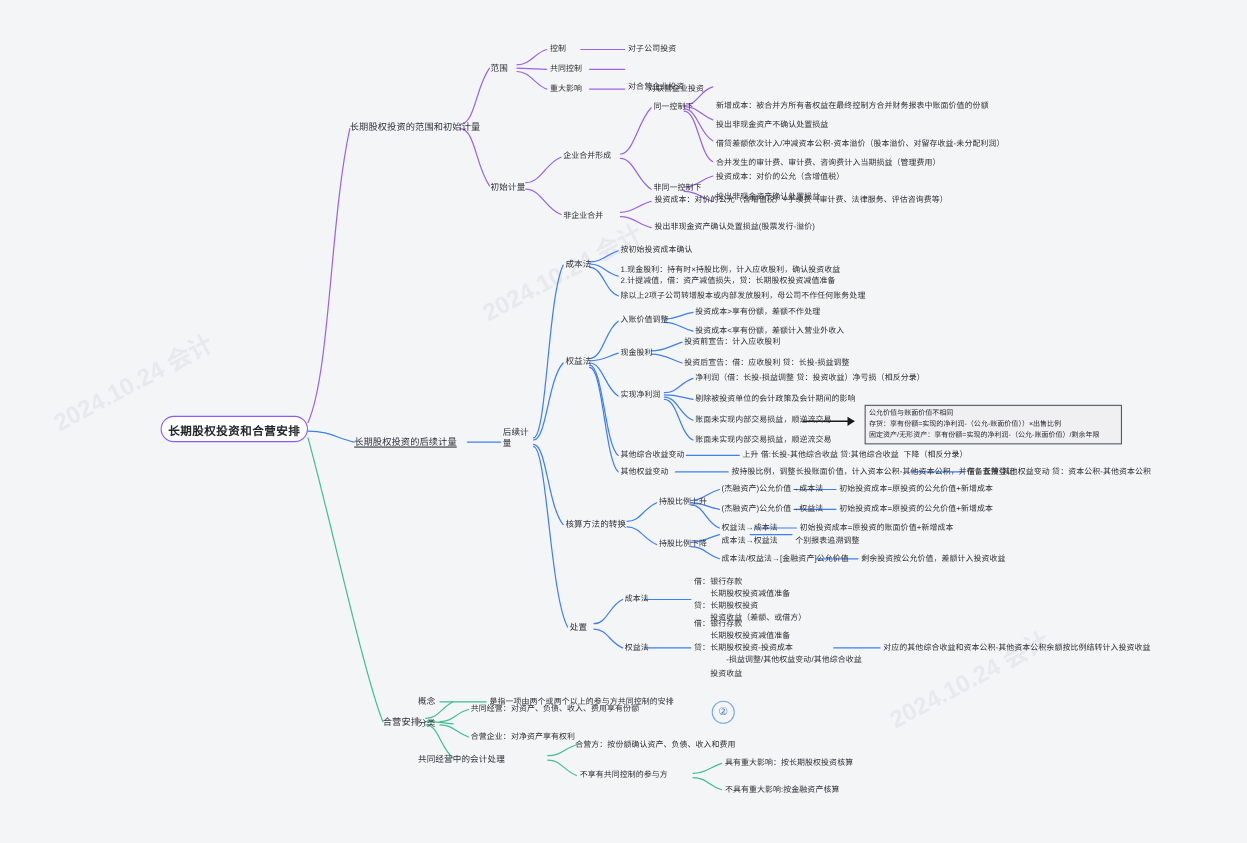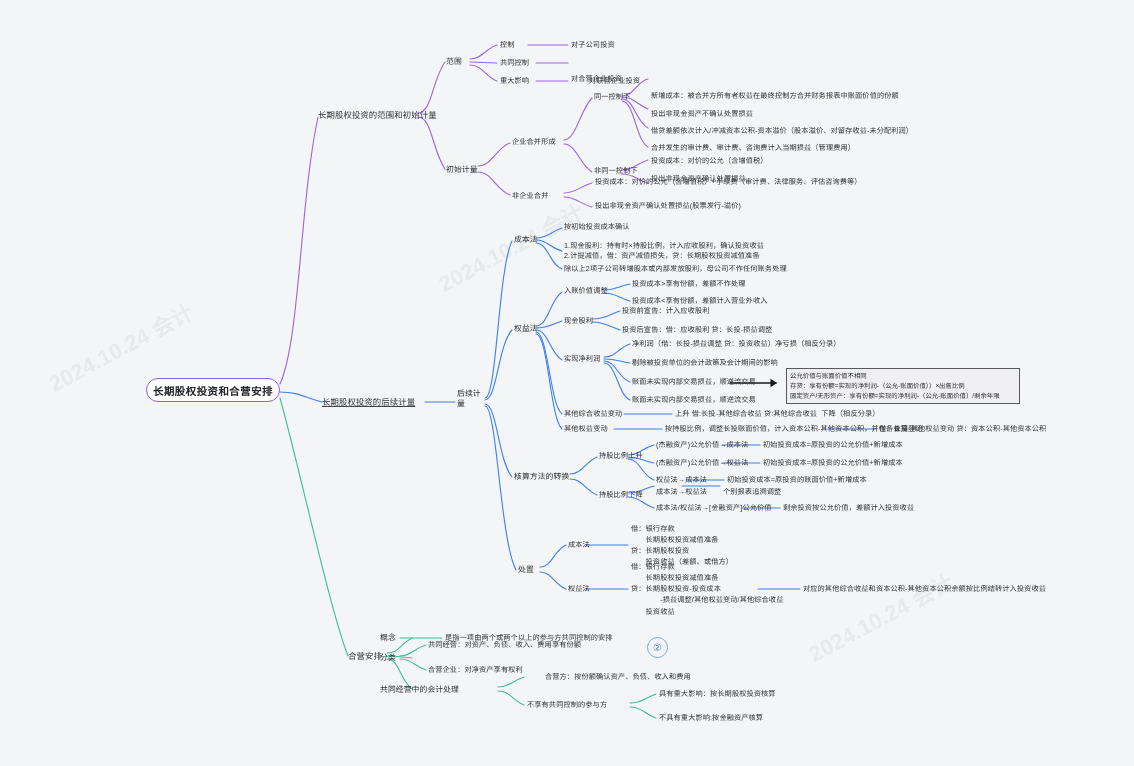--- a/index.html
+++ b/index.html
@@ -304,21 +304,21 @@
 
   <div class="node lvl2" style="left:380px;top:638px;">概念</div>
   <div class="node lvl2" style="left:380px;top:658px;">分类</div>
   <div class="node lvl2" style="left:380px;top:690px;">共同经营中的会计处理</div>
 
   <div class="node" style="left:445px;top:638px;">是指一项由两个或两个以上的参与方共同控制的安排</div>
 
   <div class="node" style="left:428px;top:645px;">共同经营：对资产、负债、收入、费用享有份额</div>
   <div class="node" style="left:428px;top:670px;">合营企业：对净资产享有权利</div>
 
-  <div class="node" style="left:545px;top:677px;">合营方：按份额确认资产、负债、收入和费用</div>
+  <div class="node" style="left:523px;top:677px;">合营方：按份额确认资产、负债、收入和费用</div>
   <div class="node" style="left:527px;top:705px;">不享有共同控制的参与方</div>
 
   <div class="node" style="left:659px;top:694px;">具有重大影响：按长期股权投资核算</div>
   <div class="node" style="left:659px;top:718px;">不具有重大影响:按金融资产核算</div>
 
   <div id="callout">公允价值与账面价值不相同
 存货：享有份额=实现的净利润-（公允-账面价值））×出售比例
 固定资产/无形资产：享有份额=实现的净利润-（公允-账面价值）/剩余年限</div>
 
   <div id="badge">②</div>

